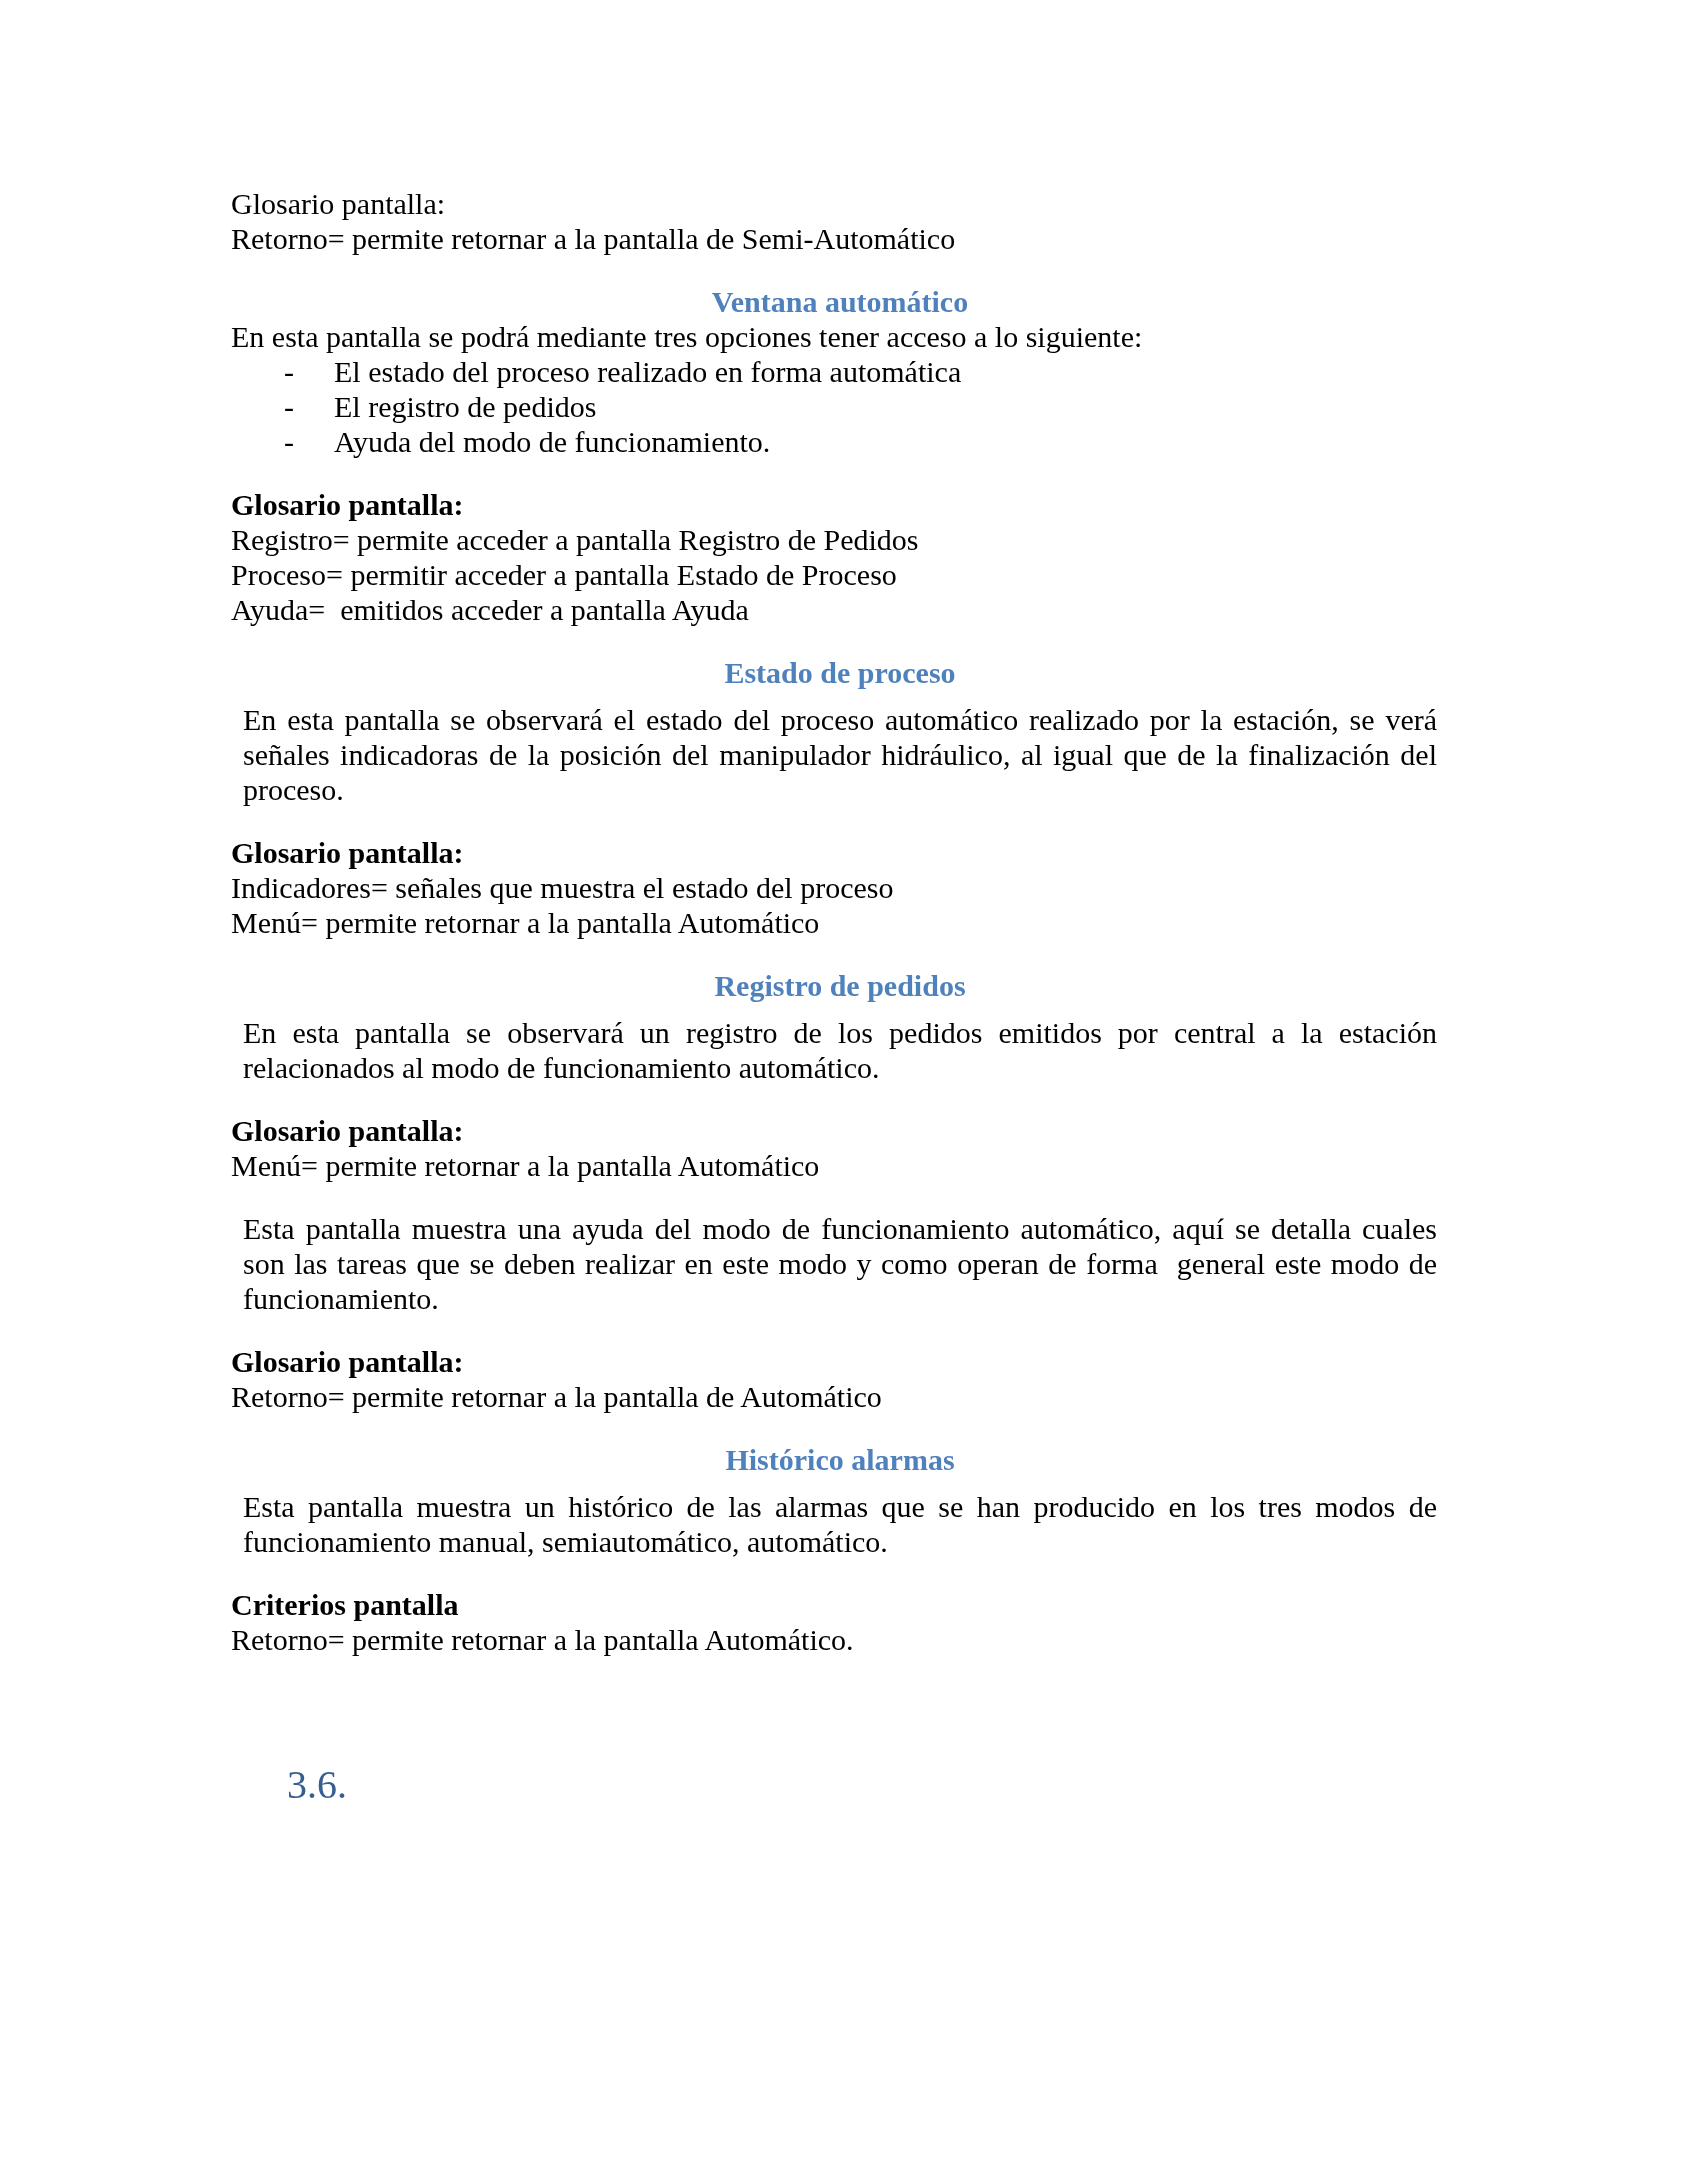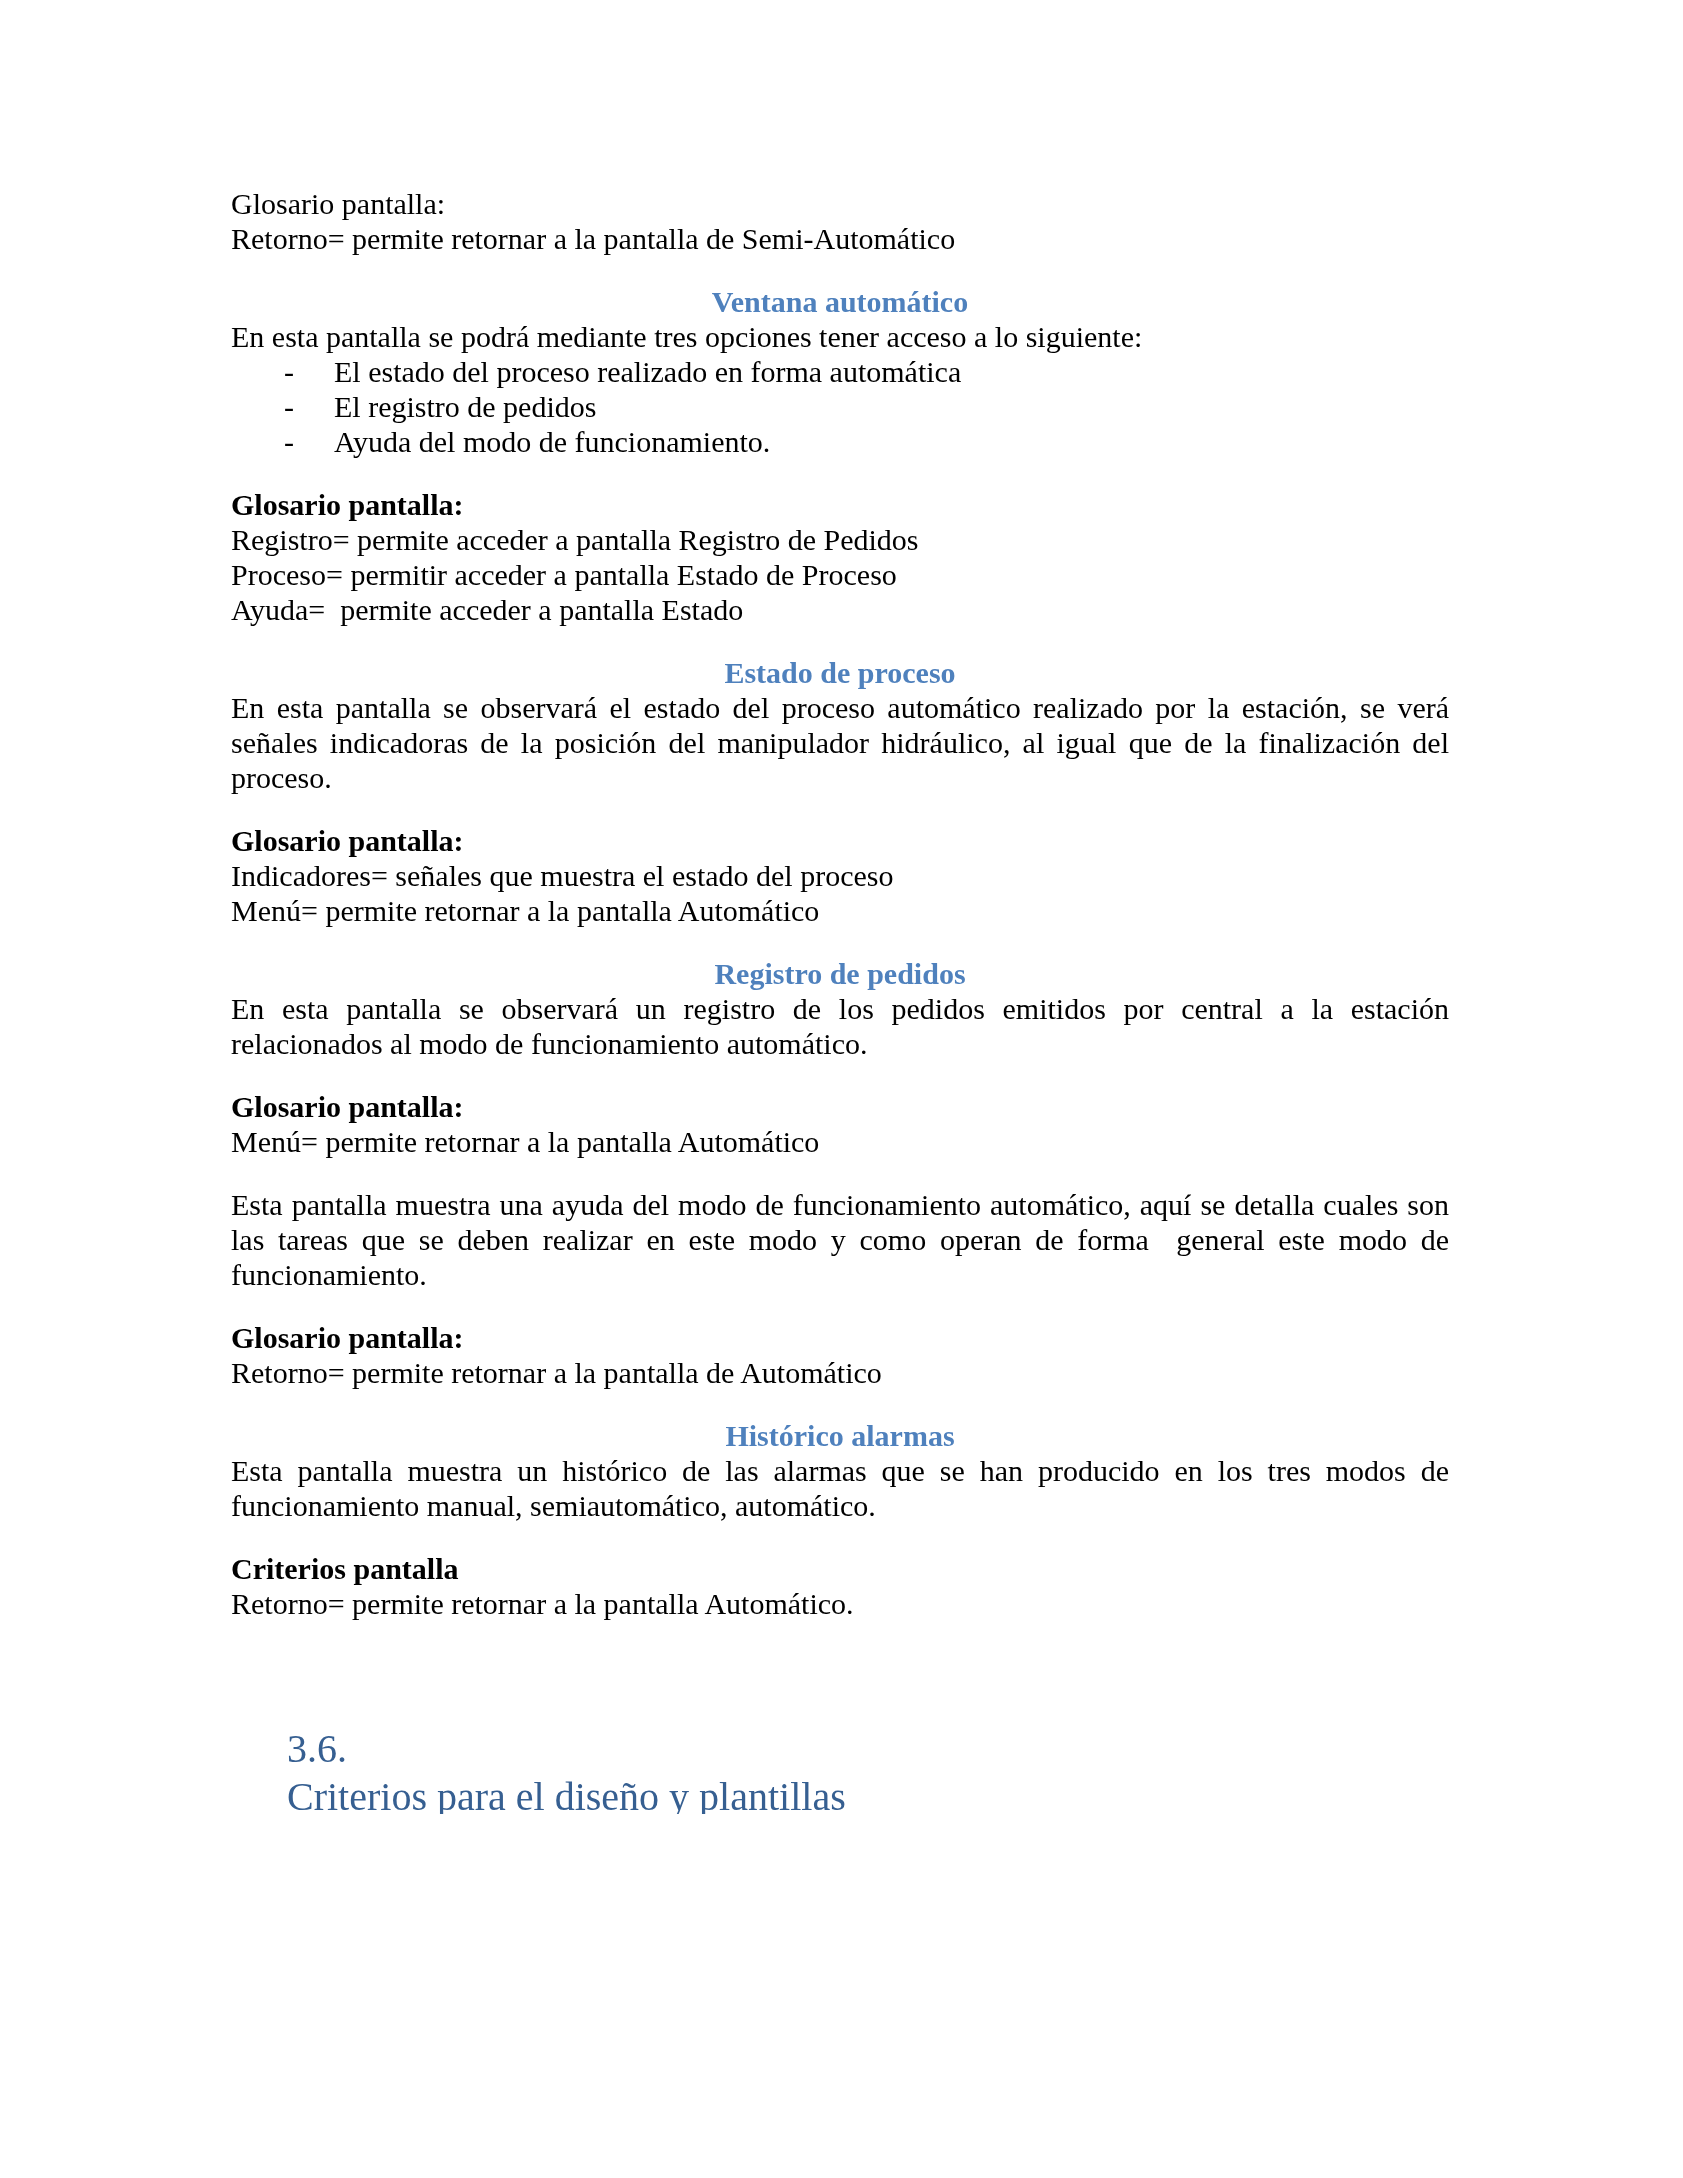--- a/index.html
+++ b/index.html
@@ -25,21 +25,21 @@
   .line {
     font-size: 30px;
     line-height: 35px;
   }
   .bold { font-weight: bold; }
   .block { margin: 0 0 28px 0; }
   .para {
     font-size: 30px;
     line-height: 35px;
     text-align: justify;
-    margin: 0;
+    margin: 12px;
     white-space: pre-wrap;
   }
   .para-plain {
     font-size: 30px;
     line-height: 35px;
     margin: 0;
   }
   h2.subheading {
     font-size: 30px;
     line-height: 35px;
@@ -125,21 +125,21 @@
           </div>
           <div class="bullet-row">
             <span class="bullet-marker">-</span>
             <span class="bullet-text">Ayuda del modo de funcionamiento.</span>
           </div>
         </div>
         <div class="glossary">
           <div class="g-line bold">Glosario pantalla:</div>
           <div class="g-line">Registro= permite acceder a pantalla Registro de Pedidos</div>
           <div class="g-line">Proceso= permitir acceder a pantalla Estado de Proceso</div>
-          <div class="g-line">Ayuda=  permite acceder a pantalla Estado</div>
+          <div class="g-line">Ayuda=  emitidos acceder a pantalla Ayuda</div>
         </div>
       </div>
     </section>
 
     <section>
       <div class="block">
         <h2 class="subheading">Estado de proceso</h2>
         <p class="para">En esta pantalla se observará el estado del proceso automático realizado por la estación, se verá señales indicadoras de la posición del manipulador hidráulico, al igual que de la finalización del proceso.</p>
         <div class="glossary">
           <div class="g-line bold">Glosario pantalla:</div>

